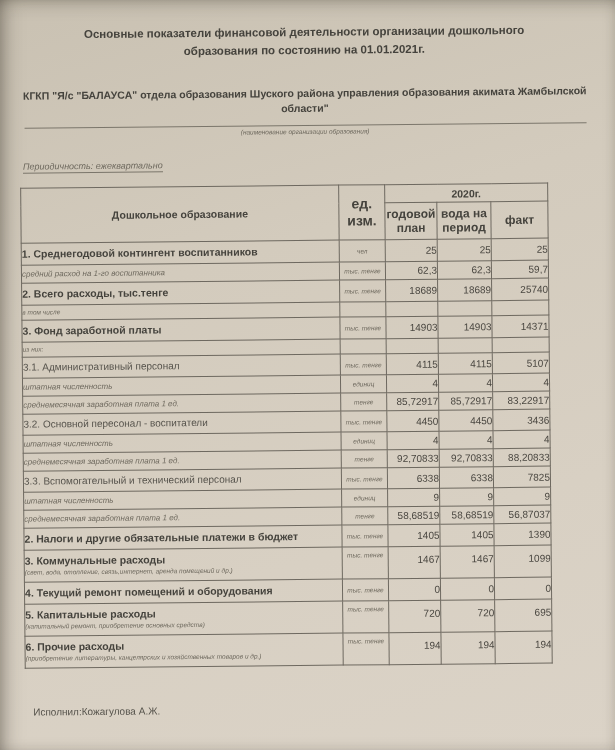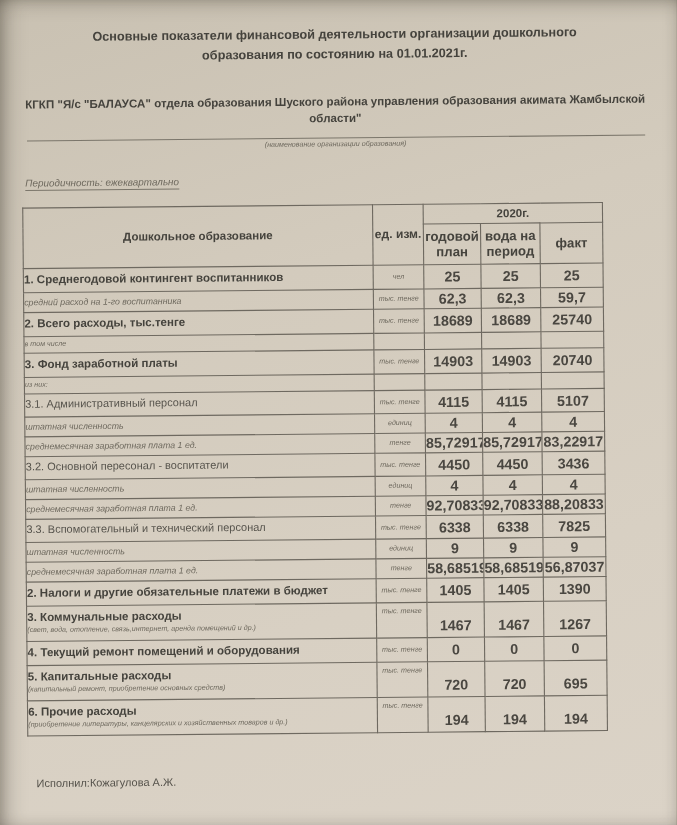--- a/index.html
+++ b/index.html
@@ -73,45 +73,45 @@
     padding:0;
     overflow:hidden;
   }
   .fin-table thead th{
     font-weight:bold;
     color:var(--ink,#45433d);
     text-align:center;
     vertical-align:middle;
   }
   .th-main{font-size:10.5px;}
-  .th-unit{font-size:11px;line-height:1.2;}
+  .th-unit{font-size:14px;line-height:1.2;}
   .th-year{font-size:10.5px;height:17px;}
   .th-sub{font-size:12px;line-height:1.2;height:36px;font-weight:bold;}
   .c-label{padding:1px 2px 1px 4px;vertical-align:middle;}
   .lbl{line-height:1.25;}
   .note{font-style:italic;font-size:6.5px;color:var(--muted,#6e695e);line-height:1.3;margin-top:1px;}
   .c-unit{
     font-style:italic;font-size:6.5px;color:var(--muted,#6e695e);
     text-align:center;vertical-align:middle;padding:0 2px;
   }
   .c-num{
-    text-align:center;font-size:13px;color:#4a4741;
-    padding-right:4px;vertical-align:middle;font-weight:bold;
+    text-align:right;font-size:10px;color:#4a4741;
+    padding-right:4px;vertical-align:middle;
   }
   tr.row-main{height:22px;}
   tr.row-main .lbl{font-weight:bold;font-size:10.5px;color:var(--ink,#45433d);}
   tr.row-section{height:21px;}
   tr.row-section .lbl{font-size:10px;color:#56534c;}
   tr.row-sub{height:18px;}
   tr.row-sub .lbl{font-style:italic;font-size:8px;color:var(--muted,#6e695e);}
   tr.row-tiny{height:15px;}
   tr.row-tiny .lbl{font-style:italic;font-size:6.5px;color:var(--muted,#6e695e);}
   tr.row-main-note{height:32px;}
   tr.row-main-note .lbl{font-weight:bold;font-size:10.5px;color:var(--ink,#45433d);}
-  tr.row-main-note .c-num{vertical-align:bottom;padding-bottom:3px;}
+  tr.row-main-note .c-num{vertical-align:bottom;padding-bottom:13px;}
   tr.row-main-note .c-unit{vertical-align:top;padding-top:4px;}
   .executor{
     margin:38px 0 0 30px;
     font-size:10px;
     color:#55524b;
   }
 </style>
 </head>
 <body>
 
@@ -182,21 +182,21 @@
             <td class="c-num"></td>
             <td class="c-num"></td>
           </tr>
           <tr class="row-main">
             <td class="c-label">
               <div class="lbl">3. Фонд заработной платы</div>
             </td>
             <td class="c-unit">тыс. тенге</td>
             <td class="c-num">14903</td>
             <td class="c-num">14903</td>
-            <td class="c-num">20740</td>
+            <td class="c-num">14371</td>
           </tr>
           <tr class="row-tiny">
             <td class="c-label">
               <div class="lbl">из них:</div>
             </td>
             <td class="c-unit"></td>
             <td class="c-num"></td>
             <td class="c-num"></td>
             <td class="c-num"></td>
           </tr>
@@ -291,21 +291,21 @@
             <td class="c-num">1390</td>
           </tr>
           <tr class="row-main-note">
             <td class="c-label">
               <div class="lbl">3. Коммунальные расходы</div>
               <div class="note">(свет, вода, отопление, связь,интернет, аренда помещений и др.)</div>
             </td>
             <td class="c-unit">тыс. тенге</td>
             <td class="c-num">1467</td>
             <td class="c-num">1467</td>
-            <td class="c-num">1267</td>
+            <td class="c-num">1099</td>
           </tr>
           <tr class="row-main">
             <td class="c-label">
               <div class="lbl">4. Текущий ремонт помещений и оборудования</div>
             </td>
             <td class="c-unit">тыс. тенге</td>
             <td class="c-num">0</td>
             <td class="c-num">0</td>
             <td class="c-num">0</td>
           </tr>

